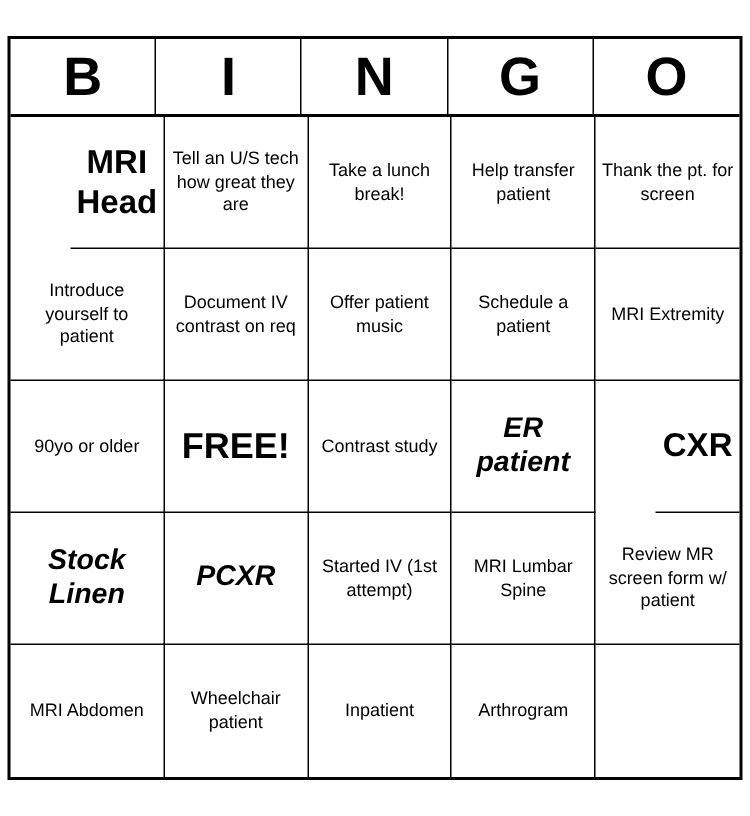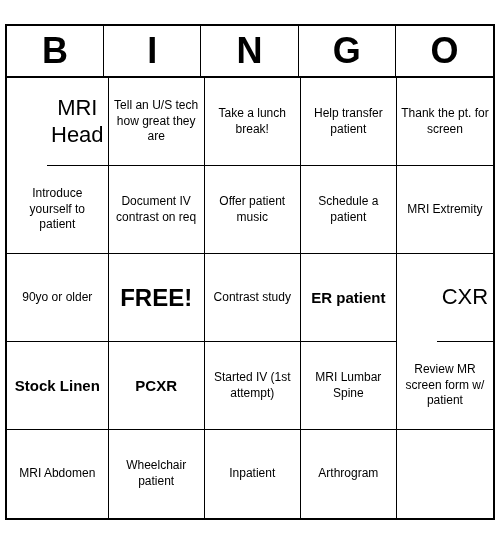--- a/index.html
+++ b/index.html
@@ -50,28 +50,29 @@
       line-height: 1.3;
     }
     .bingo-cell:nth-child(5n) {
       border-right: none;
     }
     .bingo-cell:nth-child(n+21) {
       border-bottom: none;
     }
     .bingo-cell.large-text {
       font-size: 22px;
-      font-weight: normal;
+      font-weight: bold;
       line-height: 1.2;
       margin-left: 40px;
     }
     .bingo-cell.medium-text {
-      font-size: 15px;
+      font-size: 19px;
       font-weight: bold;
       line-height: 1.2;
+      font-style: italic;
     }
     .bingo-cell.free {
       font-size: 24px;
       font-weight: bold;
     }
   </style>
 </head>
 <body>
 
 <div class="bingo-container">

